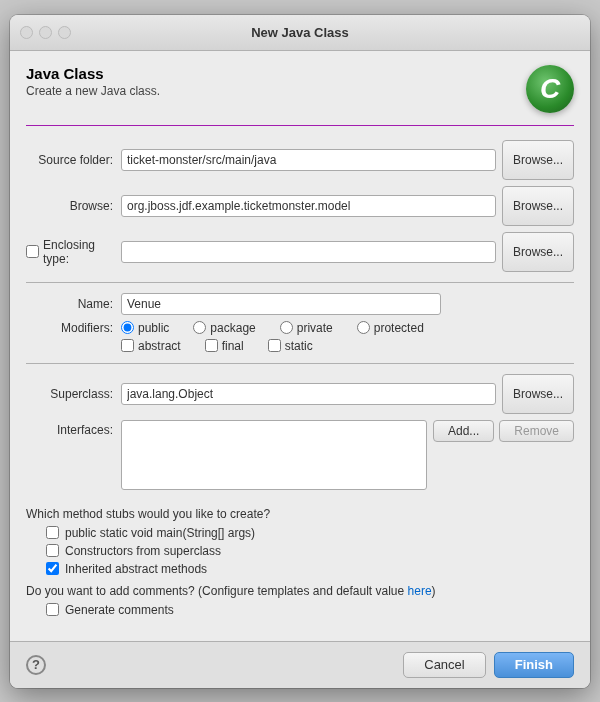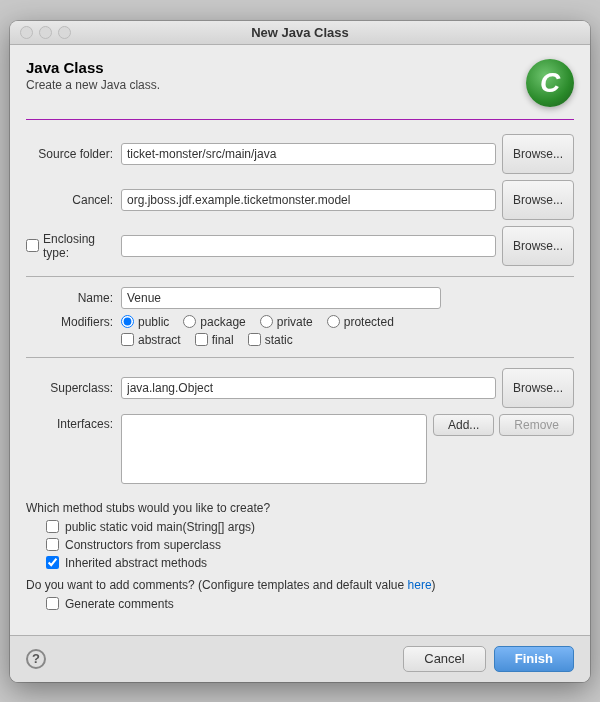--- a/index.html
+++ b/index.html
@@ -19,21 +19,21 @@
     .window {
       width: 580px;
       background: #ececec;
       border-radius: 8px;
       box-shadow: 0 8px 30px rgba(0,0,0,0.4), 0 0 0 1px rgba(0,0,0,0.2);
       overflow: hidden;
     }
 
     .title-bar {
       background: linear-gradient(to bottom, #e8e8e8, #d4d4d4);
-      height: 24px;
+      height: 36px;
       display: flex;
       align-items: center;
       padding: 0 10px;
       border-bottom: 1px solid #b0b0b0;
       position: relative;
     }
 
     .traffic-lights {
       display: flex;
       gap: 6px;
@@ -175,21 +175,21 @@
 
     .modifiers-grid {
       display: flex;
       flex-direction: column;
       gap: 4px;
     }
 
     .modifiers-line {
       display: flex;
       align-items: center;
-      gap: 14px;
+      gap: 24px;
     }
 
     .radio-label {
       display: flex;
       align-items: center;
       gap: 4px;
       font-size: 12px;
       color: #333;
       cursor: pointer;
     }
@@ -371,21 +371,21 @@
       </div>
     </div>
 
     <div class="form-row">
       <label class="form-label">Source folder:</label>
       <input class="form-input" type="text" value="ticket-monster/src/main/java" style="">
       <button class="browse-btn">Browse...</button>
     </div>
 
     <div class="form-row">
-      <label class="form-label">Cancel:</label>
+      <label class="form-label">Browse:</label>
       <input class="form-input" type="text" value="org.jboss.jdf.example.ticketmonster.model" style="">
       <button class="browse-btn">Browse...</button>
     </div>
 
     <div class="form-row">
       <div class="checkbox-spacer">
         <label class="checkbox-label">
           <input type="checkbox" style="">
           <span>Enclosing type:</span>
         </label>

